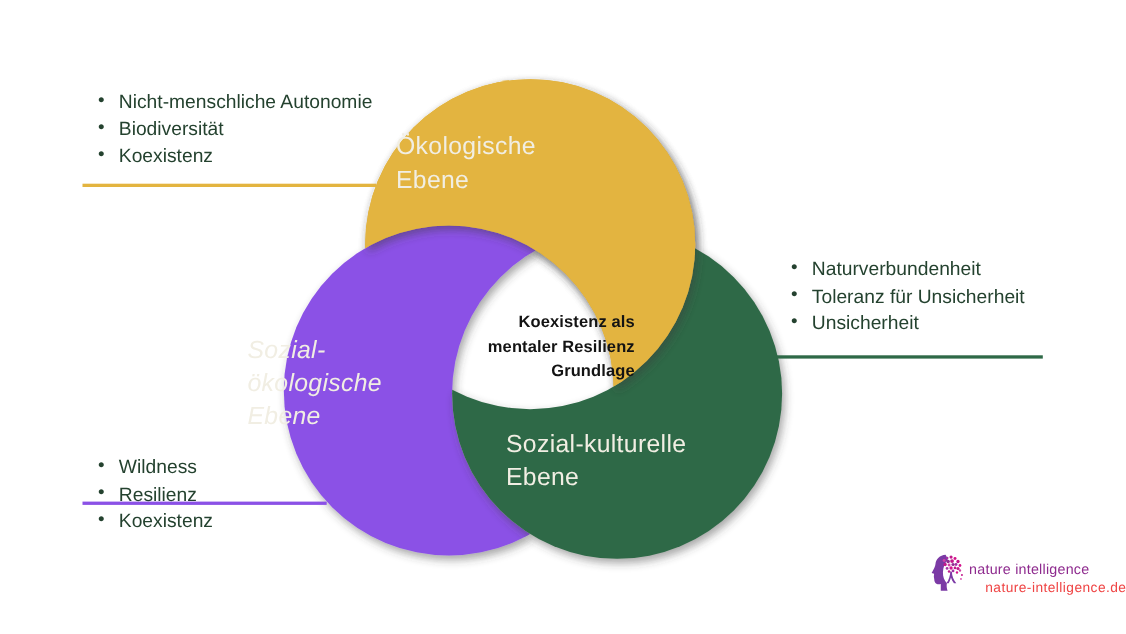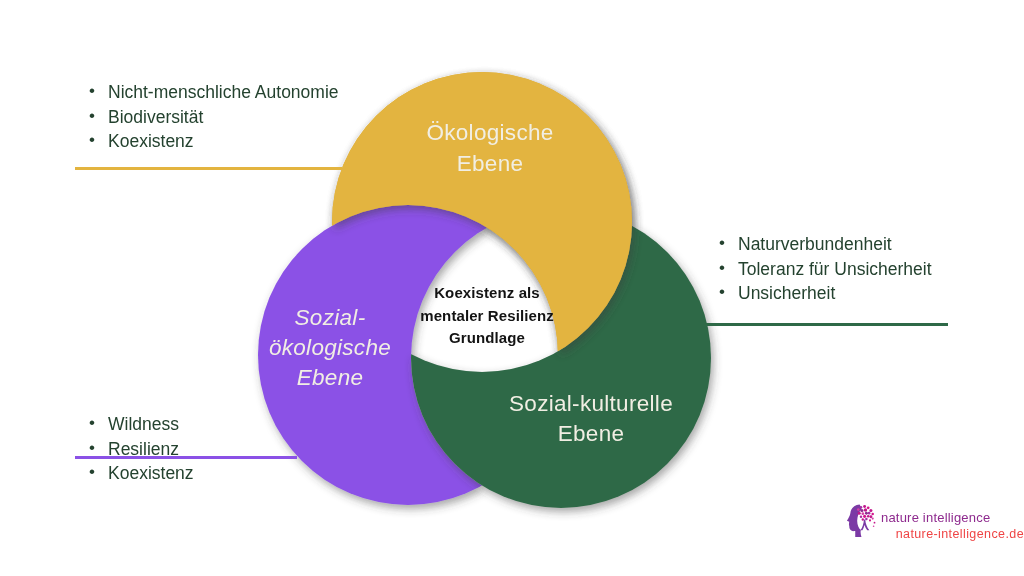--- a/index.html
+++ b/index.html
@@ -25,32 +25,32 @@
     content:"\2022";
     position:absolute;left:3px;top:-1px;
     font-size:17px;color:#24422F;
   }
   .list-eco{left:86px;top:80px;}
   .list-soccul{left:716px;top:232px;}
   .list-soceco{left:86px;top:376px;margin-top:36px;}
 
   
   .circle-label{
-    position:absolute;text-align:center;
+    position:absolute;
     color:#F1EEE3;font-size:22.5px;line-height:31px;
     letter-spacing:.3px;
   }
   .label-eco{left:360px;top:117px;width:260px;}
   .label-soceco{left:225px;top:303px;width:210px;line-height:30px;font-style:italic;}
   .label-soccul{left:460px;top:389px;width:262px;line-height:30px;}
 
   
   .center-label{
     position:absolute;left:397px;top:282px;width:180px;
-    text-align:center;color:#131313;
+    text-align:right;color:#131313;
     font-size:15px;font-weight:bold;line-height:22.5px;
     letter-spacing:.1px;
   }
 
   
   .footer-url{
     position:absolute;left:0;top:527px;width:1024px;
     text-align:right;
     font-size:12.5px;color:#ef4444;letter-spacing:.4px;
   }

